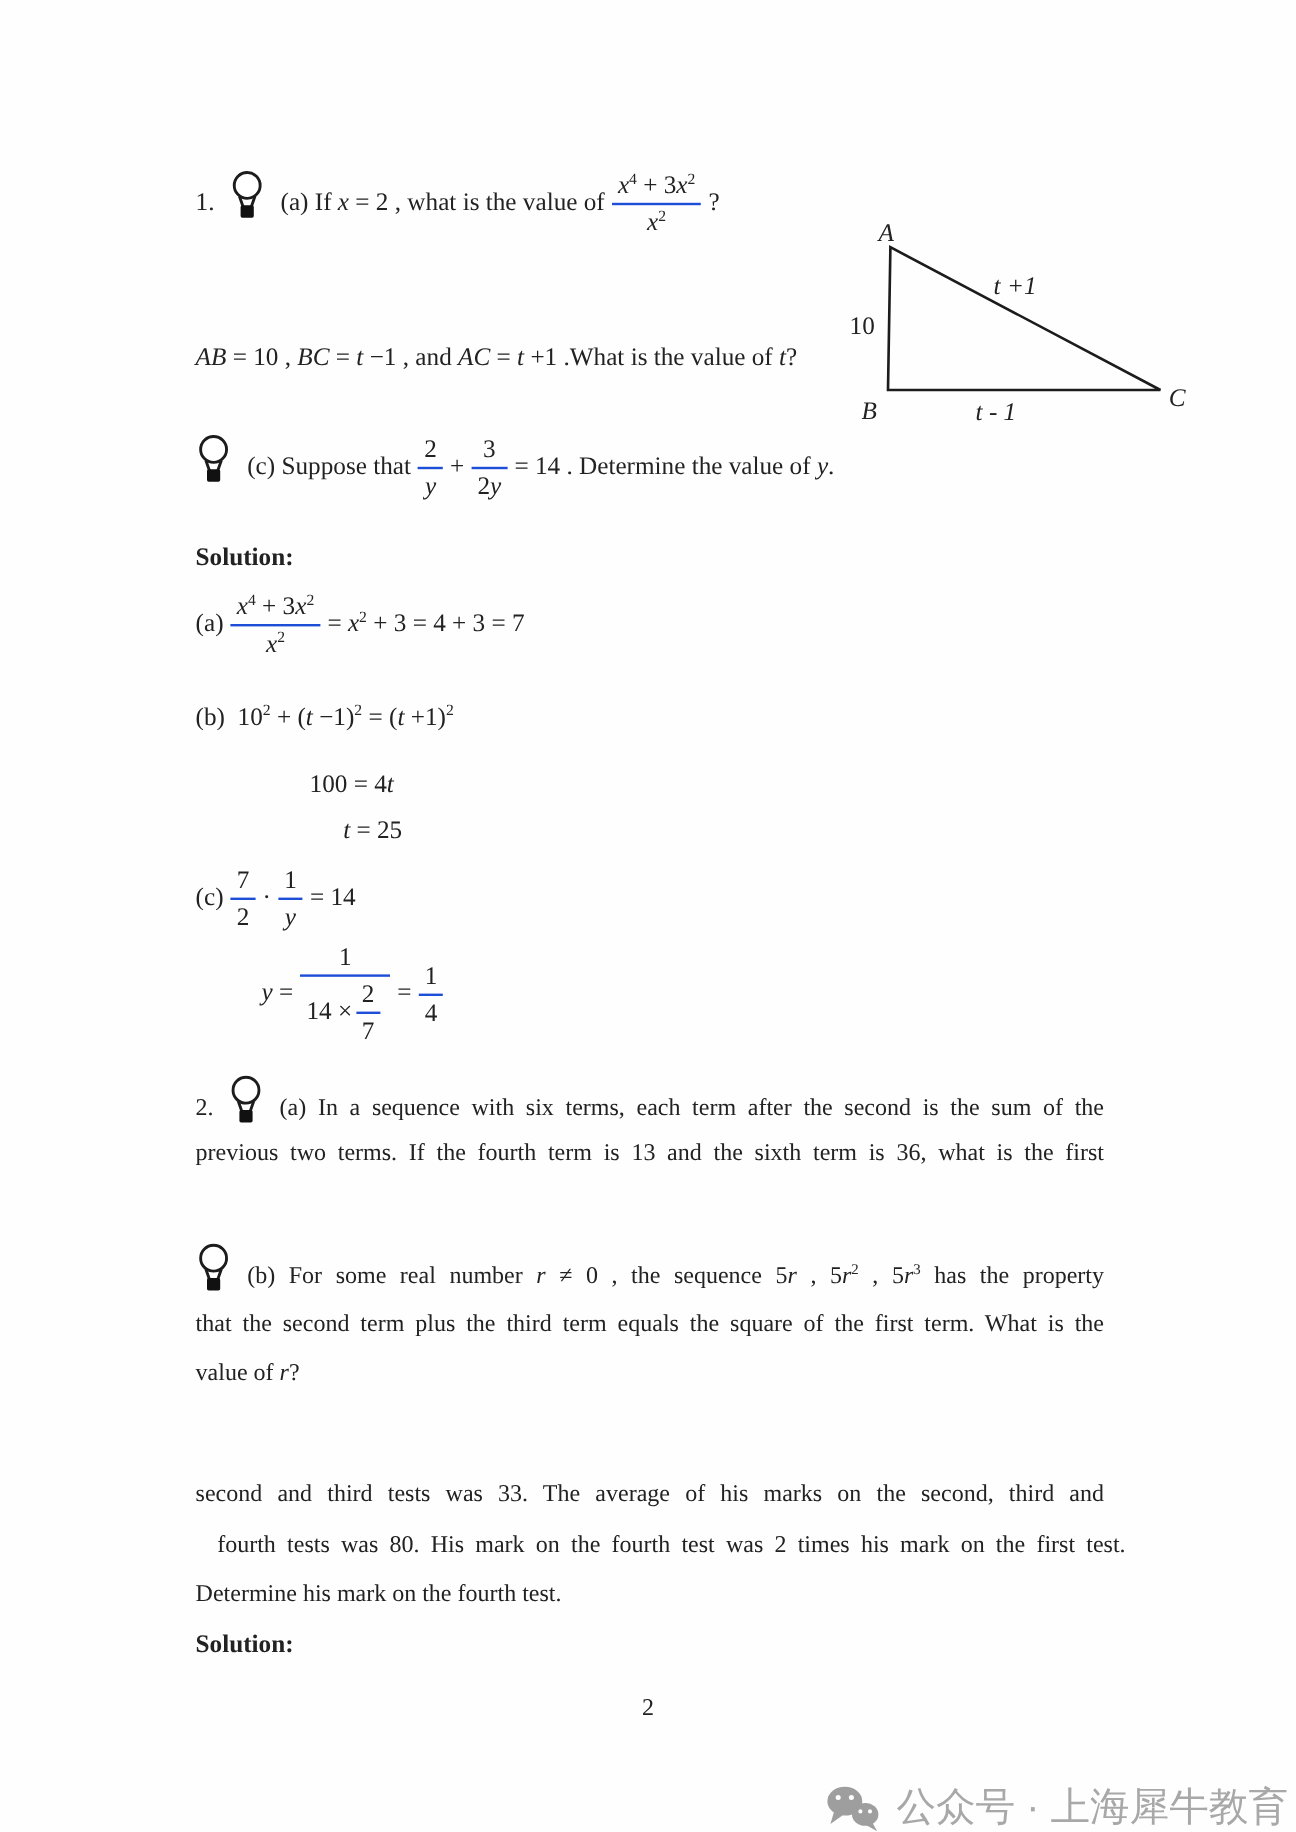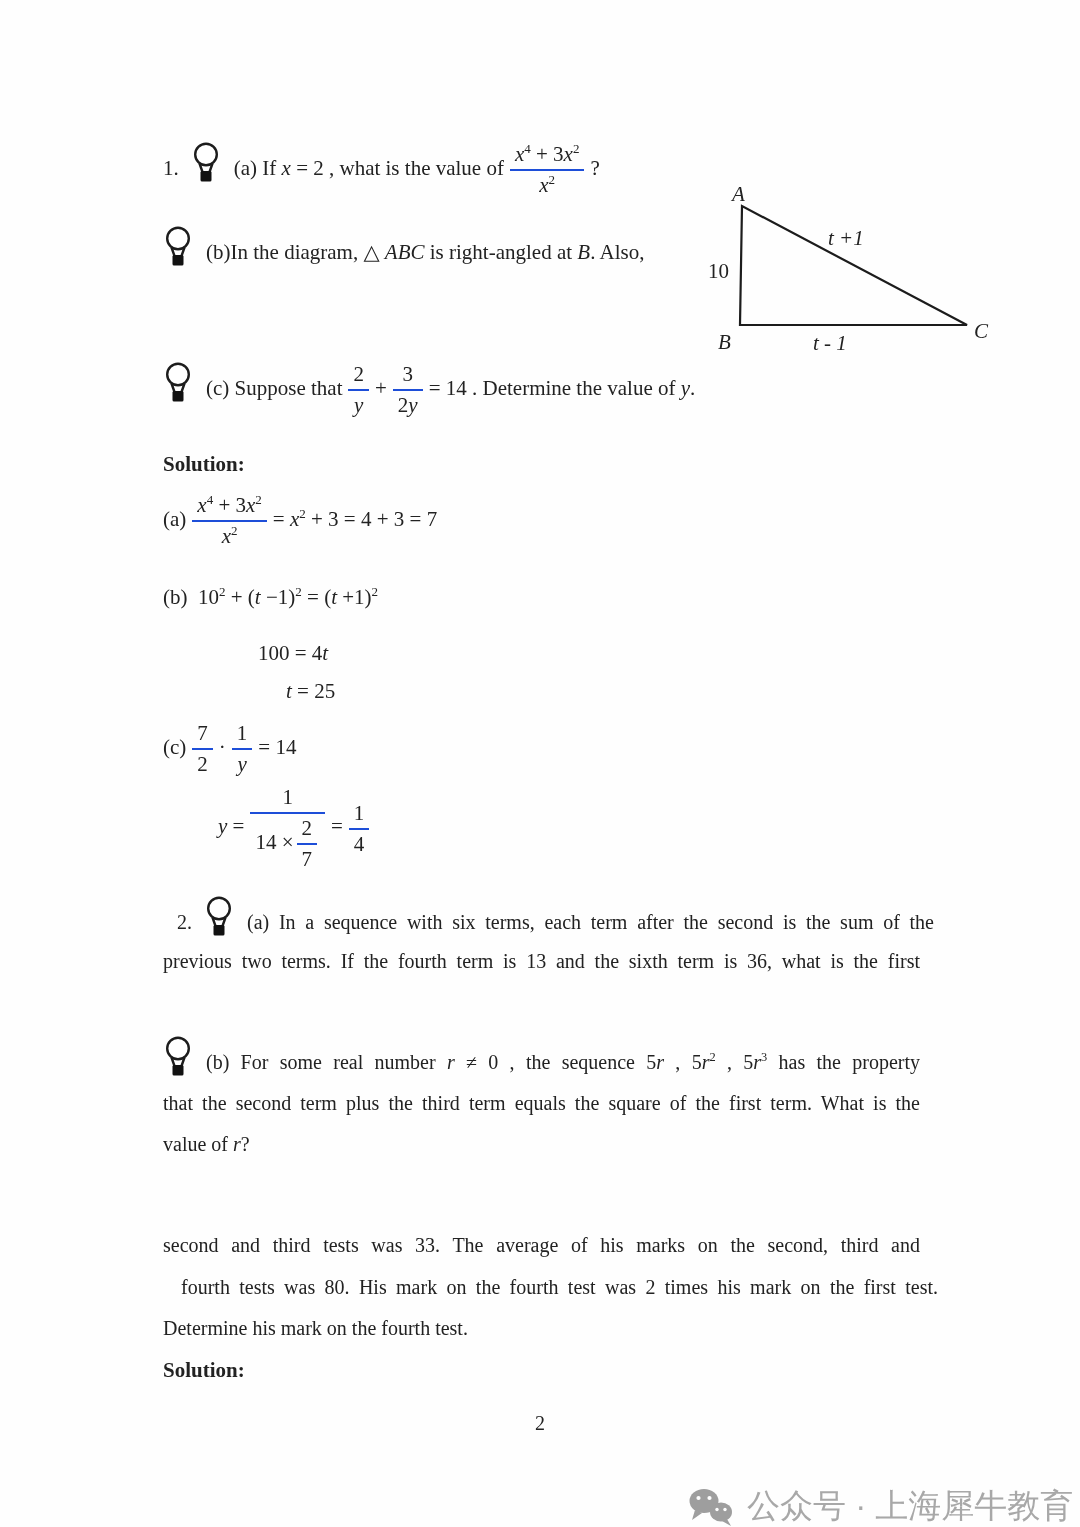--- a/index.html
+++ b/index.html
@@ -51,28 +51,24 @@
 <div id="page">
 
   <div class="row" style="left:163px; top:142px;">
     <span>1.</span><span class="bulb after-num"><svg width="30" height="42" viewBox="0 0 30 42">
           <circle cx="15" cy="12.5" r="10.8" fill="#ffffff" stroke="#1c1c1c" stroke-width="2.4"></circle>
           <path d="M8.5 21.5 L11.5 30 M21.5 21.5 L18.5 30" stroke="#1c1c1c" stroke-width="2.4" fill="none"></path>
           <rect x="9.5" y="29" width="11" height="10.5" rx="1.5" fill="#111111"></rect>
         </svg></span><span>(a) If </span><span class="math"><i>x</i> = 2</span><span> , what is the value of</span><span class="frac math"><span class="fnum"><i>x</i><sup>4</sup> + 3<i>x</i><sup>2</sup></span><span class="fden"><i>x</i><sup>2</sup></span></span><span>?</span>
   </div>
 
-  <div class="row" style="left:163px; top:226px;">
-    <span class="bulb"><svg width="30" height="42" viewBox="0 0 30 42">
-          <circle cx="15" cy="12.5" r="10.8" fill="#ffffff" stroke="#1c1c1c" stroke-width="2.4"></circle>
-          <path d="M8.5 21.5 L11.5 30 M21.5 21.5 L18.5 30" stroke="#1c1c1c" stroke-width="2.4" fill="none"></path>
-          <rect x="9.5" y="29" width="11" height="10.5" rx="1.5" fill="#111111"></rect>
-        </svg></span><span>(b)In the diagram,  </span><span class="math">△ <i>ABC</i></span><span> is right-angled at </span><span class="math"><i>B</i></span><span>. Also,</span>
+
+  <div class="row" style="left:163px; top:284px;">
+    <span class="math"><i>AB</i> = 10 ,</span><span>  </span><span class="math"><i>BC</i> = <i>t</i> −1 ,</span><span> and  </span><span class="math"><i>AC</i> = <i>t</i> +1 .</span><span>What is the value of </span><span class="math"><i>t</i>?</span>
   </div>
-
 
   <svg id="triangle-figure" width="300" height="175" viewBox="0 0 300 175">
     <path d="M44 23 L42 142 L269 142 Z" fill="none" stroke="#1c1c1c" stroke-width="2.2"></path>
     <text class="tri-label" x="34" y="18">A</text>
     <text class="tri-label" x="20" y="166">B</text>
     <text class="tri-label" x="276" y="155">C</text>
     <text class="tri-label upright" x="10" y="95">10</text>
     <text class="tri-label" x="130" y="62">t +1</text>
     <text class="tri-label" x="115" y="167">t - 1</text>
   </svg>
@@ -98,21 +94,21 @@
   <div class="row math" style="left:286px; top:678px;"><i>t</i> = 25</div>
 
   <div class="row" style="left:163px; top:722px;">
     <span>(c)</span><span class="frac math"><span class="fnum">7</span><span class="fden">2</span></span><span>·</span><span class="frac math"><span class="fnum">1</span><span class="fden"><i>y</i></span></span><span>= 14</span>
   </div>
 
   <div class="row" style="left:218px; top:786px;">
     <span class="math"><i>y</i> =</span><span class="frac math"><span class="fnum">1</span><span class="fden"><span>14 ×</span><span class="frac"><span class="fnum">2</span><span class="fden">7</span></span></span></span><span>=</span><span class="frac math"><span class="fnum">1</span><span class="fden">4</span></span>
   </div>
 
-  <div class="jline" style="left:177px; top:896px;">
+  <div class="jline" style="left:163px; top:896px;">
     <span>2.</span><span class="bulb after-num"><svg width="30" height="42" viewBox="0 0 30 42">
           <circle cx="15" cy="12.5" r="10.8" fill="#ffffff" stroke="#1c1c1c" stroke-width="2.4"></circle>
           <path d="M8.5 21.5 L11.5 30 M21.5 21.5 L18.5 30" stroke="#1c1c1c" stroke-width="2.4" fill="none"></path>
           <rect x="9.5" y="29" width="11" height="10.5" rx="1.5" fill="#111111"></rect>
         </svg></span><span>(a) In a sequence with six terms, each term after the second is the sum of the</span>
   </div>
   <div class="jline" style="left:163px; top:948px;">previous two terms. If the fourth term is 13 and the sixth term is 36,  what is the first</div>
 
   <div class="jline" style="left:163px; top:1036px;">
     <span class="bulb"><svg width="30" height="42" viewBox="0 0 30 42">

